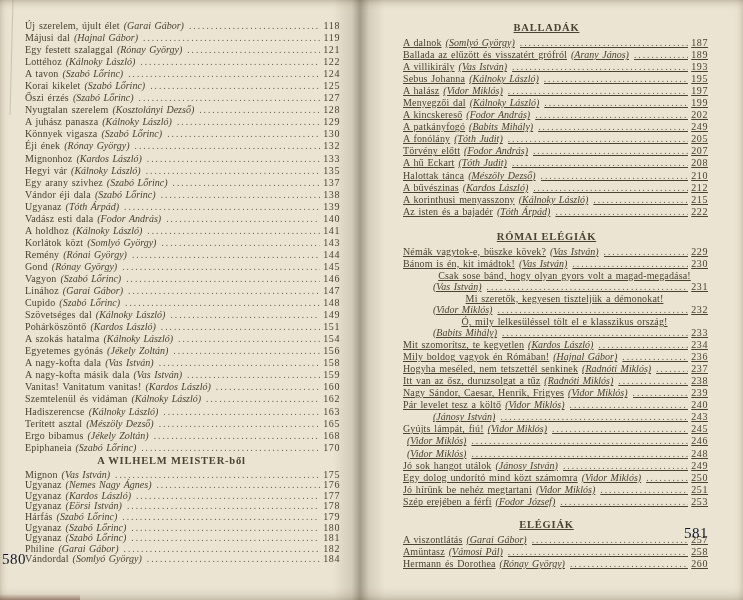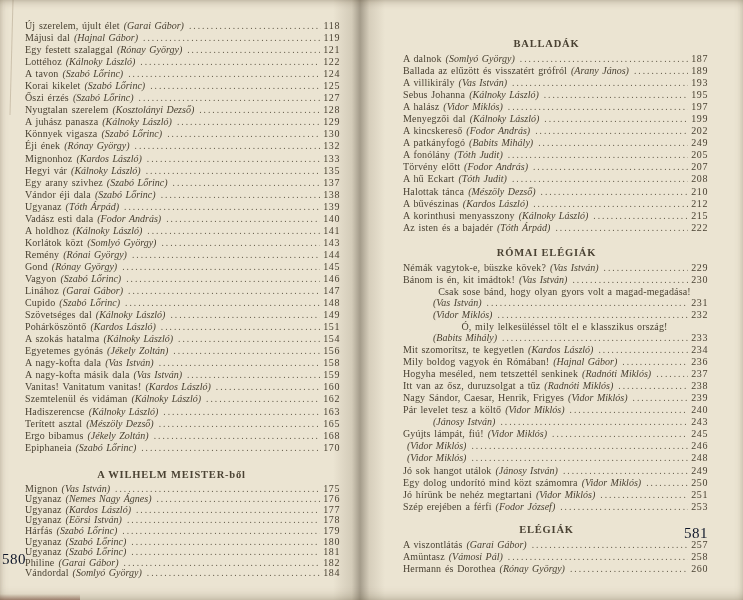--- a/index.html
+++ b/index.html
@@ -7,22 +7,22 @@
     position:relative;width:743px;height:600px;overflow:hidden;
     background:linear-gradient(180deg,#ece5d3 0%,#ebe4d2 45%,#e8e1cе 100%);
     background-color:#ebe4d2;
     font-family:"Liberation Serif","DejaVu Serif",serif;
     color:#4a4233;
   }
   .spread{position:absolute;inset:0;}
   
   .page{position:absolute;font-size:10px;text-align:center;}
   .page-left{left:3px;top:20px;width:337px;--indent:22px;--lh:11.05px;}
-  .page-right{left:385px;top:38px;width:323px;--indent:18px;--lh:11.05px;}
-  .page-left .section:nth-of-type(2){margin-top:15px;--lh:10.6px;}
+  .page-right{left:385px;top:22px;width:323px;text-decoration:underline;--indent:18px;--lh:11.05px;}
+  .page-left .section:nth-of-type(2){margin-top:1px;--lh:10.6px;}
   .page-right .section:nth-of-type(2){margin-top:13px;}
   .page-right .section:nth-of-type(3){margin-top:11px;}
   .heading{line-height:12px;margin-bottom:3px;font-size:10.5px;font-weight:bold;letter-spacing:0.8px;}
   .entry{display:flex;align-items:baseline;padding-left:var(--indent);line-height:var(--lh);white-space:nowrap;}
   .entry.two{display:block;}
   .l1{line-height:var(--lh);white-space:nowrap;padding-left:var(--indent);}
   .l2{display:flex;align-items:baseline;padding-left:calc(var(--indent) + 8px);line-height:var(--lh);}
   .t{word-spacing:1px;letter-spacing:0.15px;}
   .a{font-style:italic;margin-left:4px;word-spacing:1px;}
   .leader{flex:1 1 auto;min-width:0;overflow:hidden;white-space:nowrap;margin:0 3px 0 5px;}
@@ -438,20 +438,21 @@
         </div>
         <div class="entry two">
           <div class="l1"><span class="t">Csak sose bánd, hogy olyan gyors volt a magad-megadása!</span></div>
           <div class="l2">
             <span class="a">(Vas István)</span>
             <span class="leader"></span>
             <span class="pg">231</span>
           </div>
         </div>
         <div class="entry two">
+          <div class="l1"><span class="t">Mi szeretők, kegyesen tiszteljük a démonokat!</span></div>
           <div class="l2">
             <span class="a">(Vidor Miklós)</span>
             <span class="leader"></span>
             <span class="pg">232</span>
           </div>
         </div>
         <div class="entry two">
           <div class="l1"><span class="t">Ó, mily lelkesüléssel tölt el e klasszikus ország!</span></div>
           <div class="l2">
             <span class="a">(Babits Mihály)</span>

